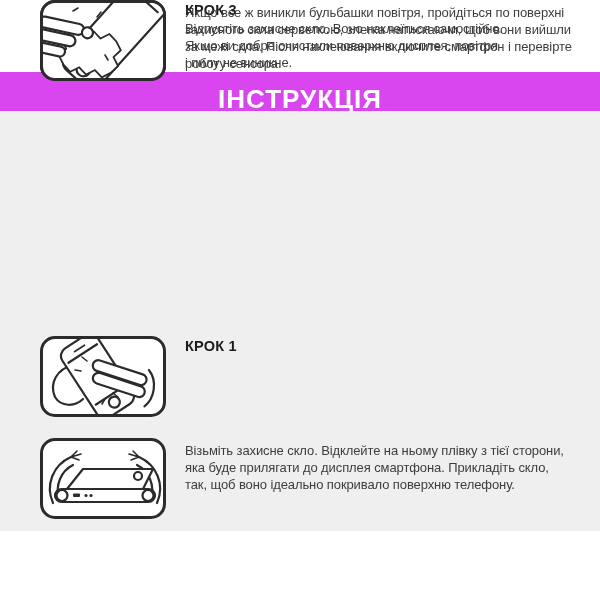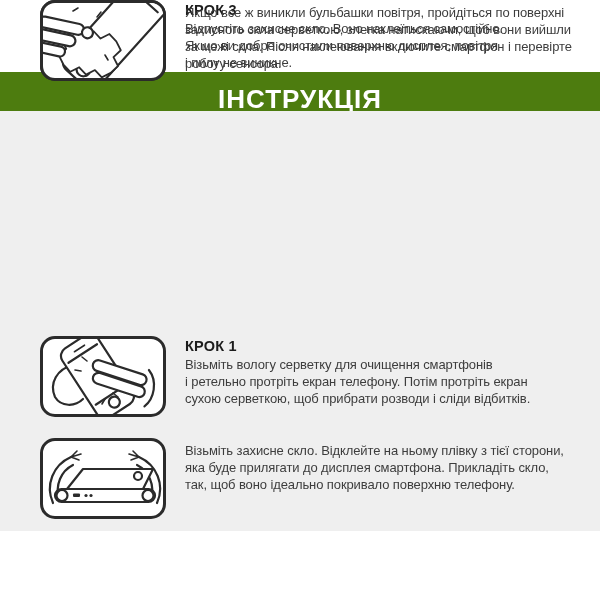--- a/index.html
+++ b/index.html
@@ -1,21 +1,21 @@
 <!DOCTYPE html>
 <html><head>
 <meta charset="utf-8">
 <style>
   html,body{margin:0;padding:0;}
   .page{
     position:relative;width:600px;height:600px;background:#ffffff;
     font-family:"Liberation Sans","DejaVu Sans",sans-serif;overflow:hidden;
   }
   .header-bar{
-    position:absolute;left:0;top:72px;width:600px;height:54px;background:#4d7c0f;
+    position:absolute;left:0;top:72px;width:600px;height:54px;background:#d946ef;
     display:flex;align-items:center;justify-content:center;
   }
   .header-title{
     color:#ffffff;font-size:26px;font-weight:bold;letter-spacing:1px;
   }
   .content-band{
     position:absolute;left:0;top:111px;width:600px;height:420px;background:#efefef;
   }
   .step{position:absolute;left:0;width:600px;height:100px;}
   .step:nth-of-type(1){top:126px;}
@@ -65,23 +65,20 @@
         <g transform="rotate(18 75 42)">
           <rect class="lw" x="46" y="28" width="56" height="11" rx="5.5"></rect>
           <rect class="lw" x="50" y="40" width="54" height="11" rx="5.5"></rect>
           <path class="la" d="M101,22 C113,30 115,48 108,58"></path>
         </g>
         <path class="lt" d="M44,22 l-5,-4 M38,32 l-6,-1 M62,60 l-3,5 M70,54 l5,4"></path>
       </svg>
     </div>
     <div class="tx">
       <h3 class="step-label">КРОК 1</h3>
-      <p class="step-text">Візьміть вологу серветку для очищення смартфонів
-і ретельно протріть екран телефону. Потім протріть екран
-сухою серветкою, щоб прибрати розводи і сліди відбитків.</p>
     </div>
   </div>
 
   <div class="step">
     <div class="illus">
       <svg width="120" height="75" viewBox="0 0 120 75">
         <path class="lw" d="M10,62 C2,44 10,24 28,16"></path>
         <path class="lt" d="M28,16 l6,-6 M28,16 l10,-3 M28,16 l8,3"></path>
         <path class="la" d="M16,58 C12,44 18,30 30,24"></path>
         <path class="lw" d="M114,62 C122,44 114,24 96,16"></path>

